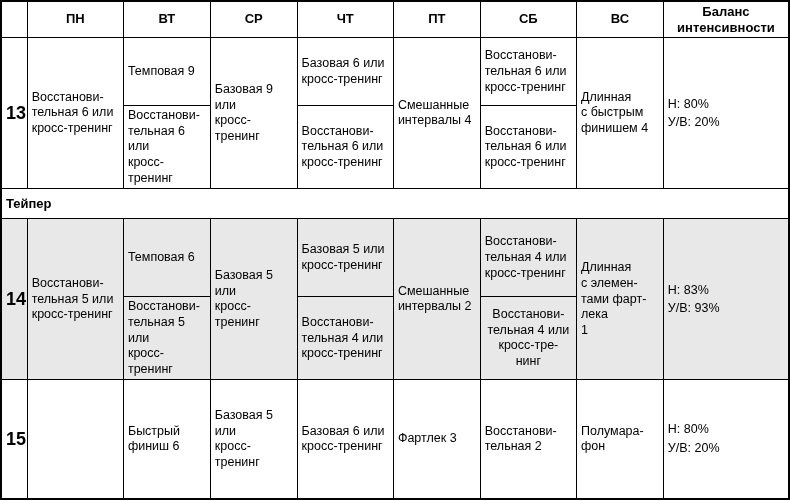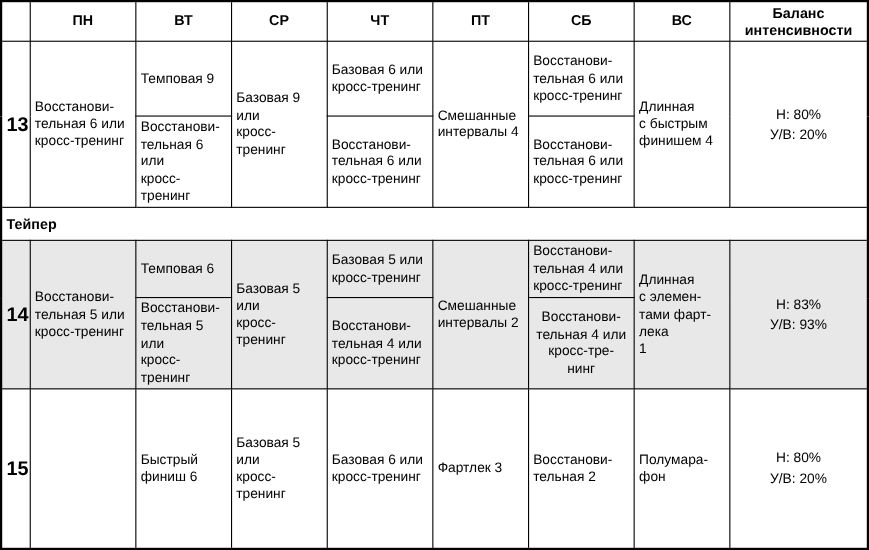--- a/index.html
+++ b/index.html
@@ -56,21 +56,20 @@
   }
   td.cell {
     font-size: 12.5px;
     line-height: 1.25;
     text-align: left;
   }
   td.cell.center {
     text-align: center;
   }
   td.balance {
-    text-align: center;
     font-size: 12.5px;
     line-height: 1.5;
   }
   td.taper {
     text-align: left;
     font-weight: bold;
     font-size: 13px;
     height: 30px;
   }
   tr.shaded td {
@@ -148,21 +147,21 @@
 
       <tr>
         <td class="taper" colspan="9">Тейпер</td>
       </tr>
 
       <tr class="shaded">
         <td class="week-num" rowspan="2">14</td>
         <td class="cell" rowspan="2" style="white-space:pre-line">Восстанови-
 тельная 5 или
 кросс-тренинг</td>
-        <td class="cell" style="white-space:pre-line; height:52px;">Темповая 6</td>
+        <td class="cell" style="white-space:pre-line; height:78px;">Темповая 6</td>
         <td class="cell" rowspan="2" style="white-space:pre-line">Базовая 5 или
 кросс-тренинг</td>
         <td class="cell" style="white-space:pre-line">Базовая 5 или
 кросс-тренинг</td>
         <td class="cell" rowspan="2" style="white-space:pre-line">Смешанные
 интервалы 2</td>
         <td class="cell" style="white-space:pre-line">Восстанови-
 тельная 4 или
 кросс-тренинг</td>
         <td class="cell" rowspan="2" style="white-space:pre-line">Длинная

